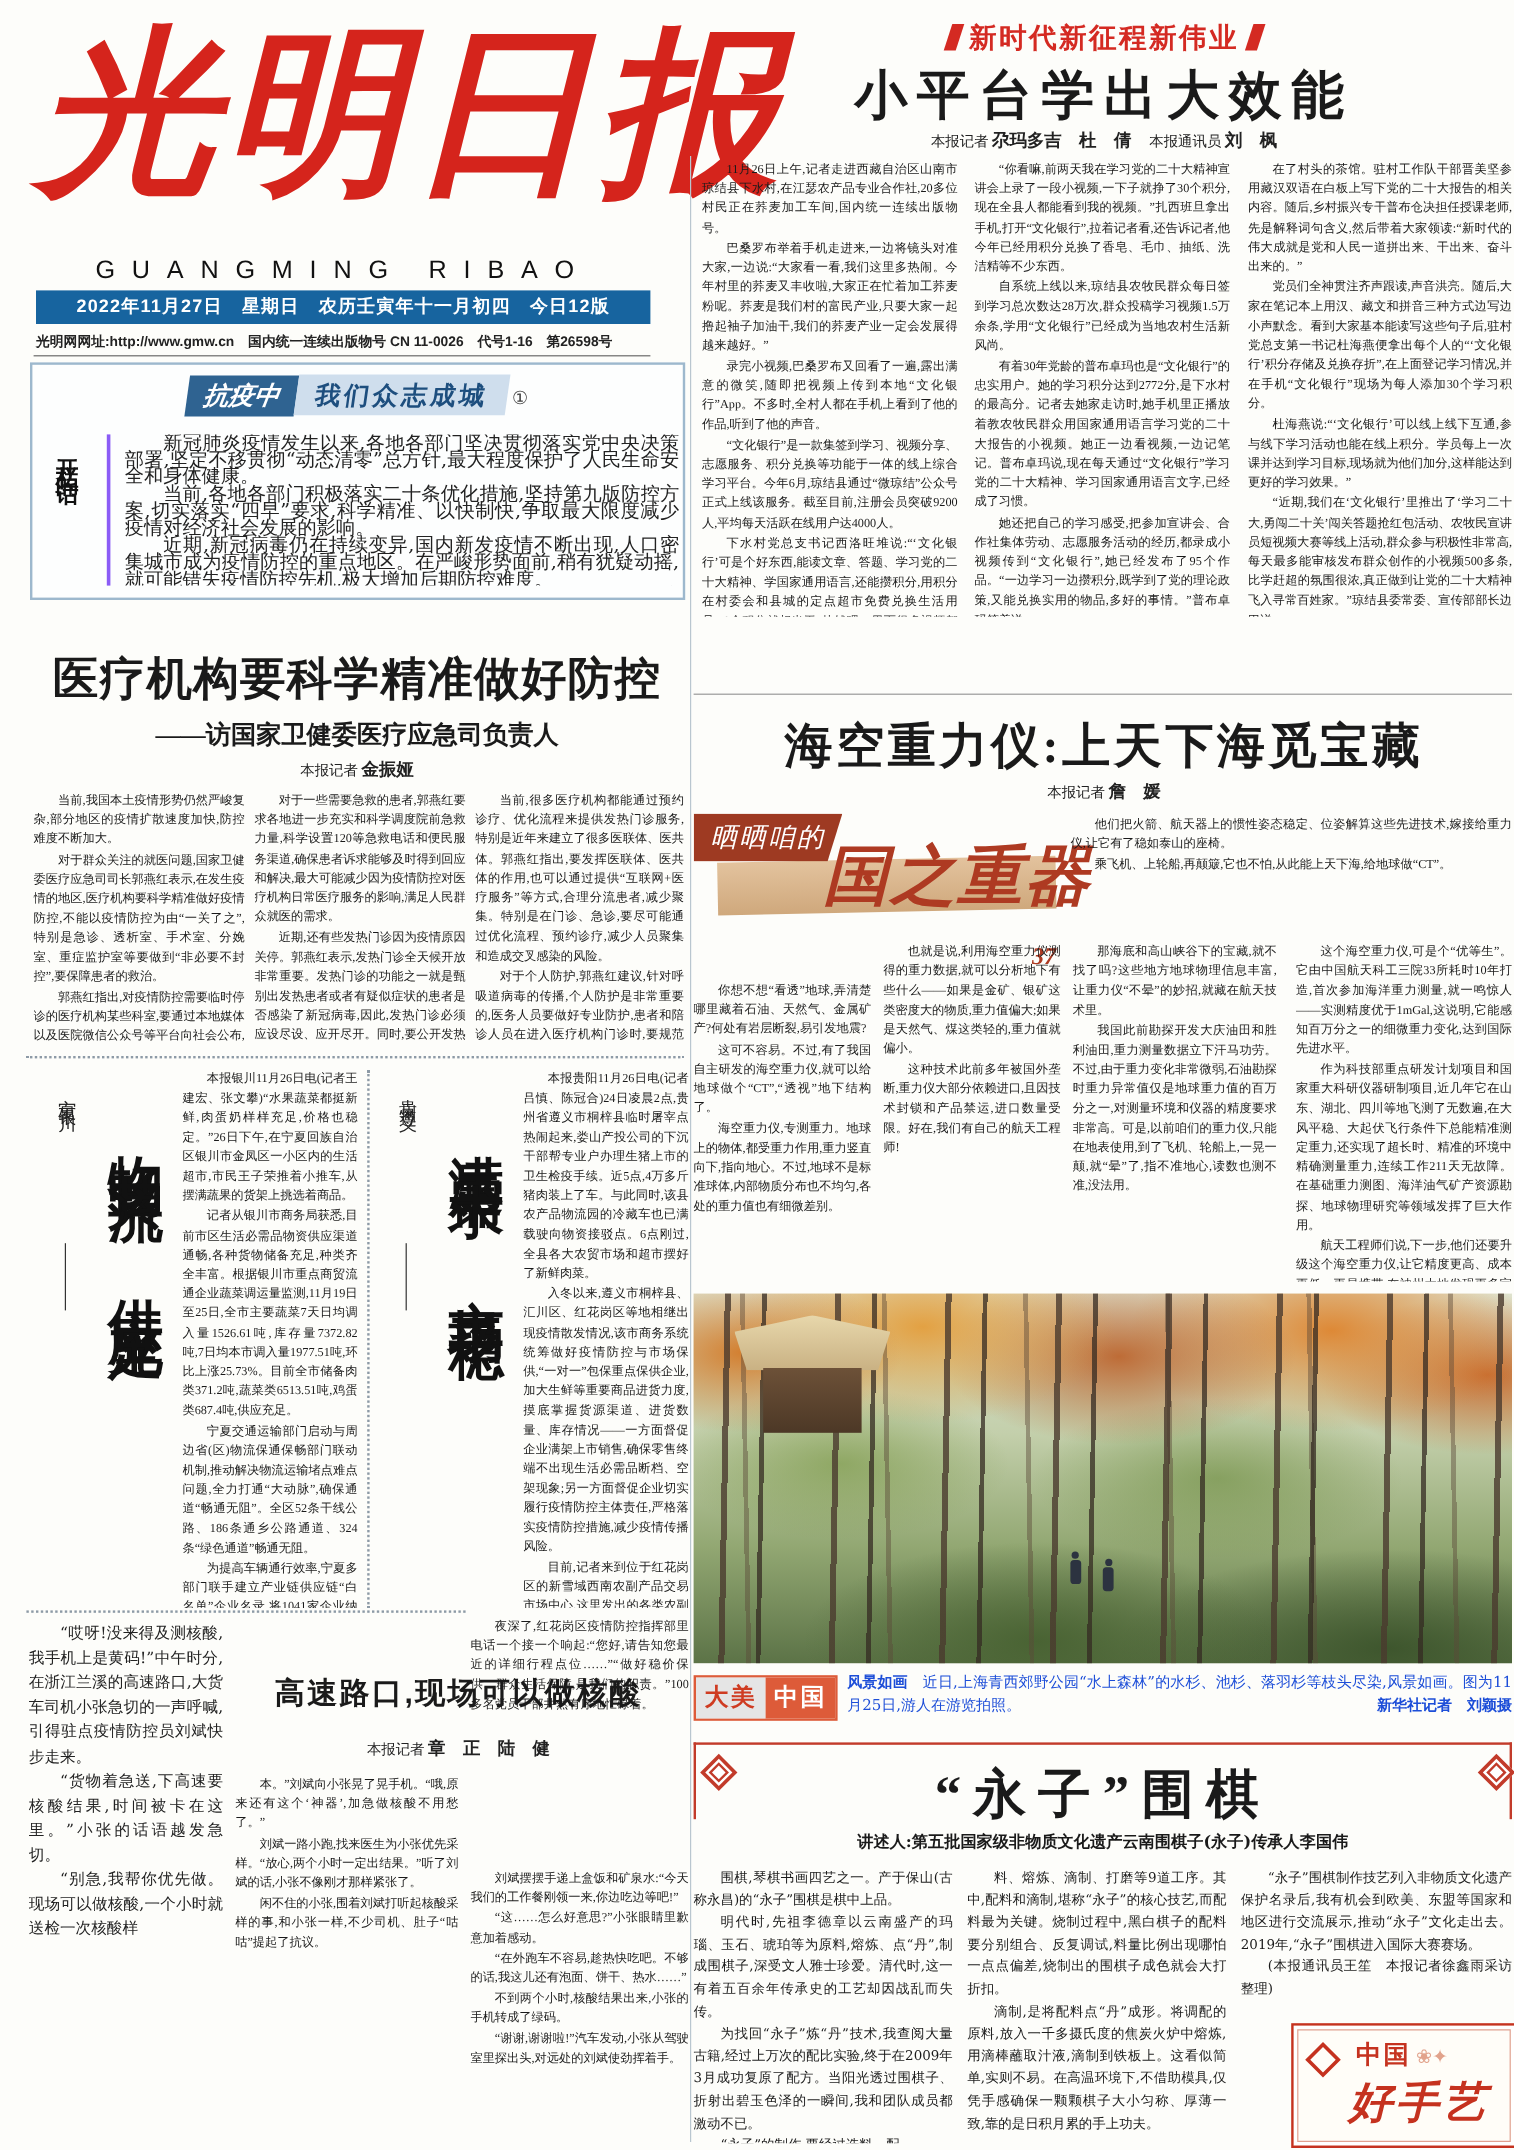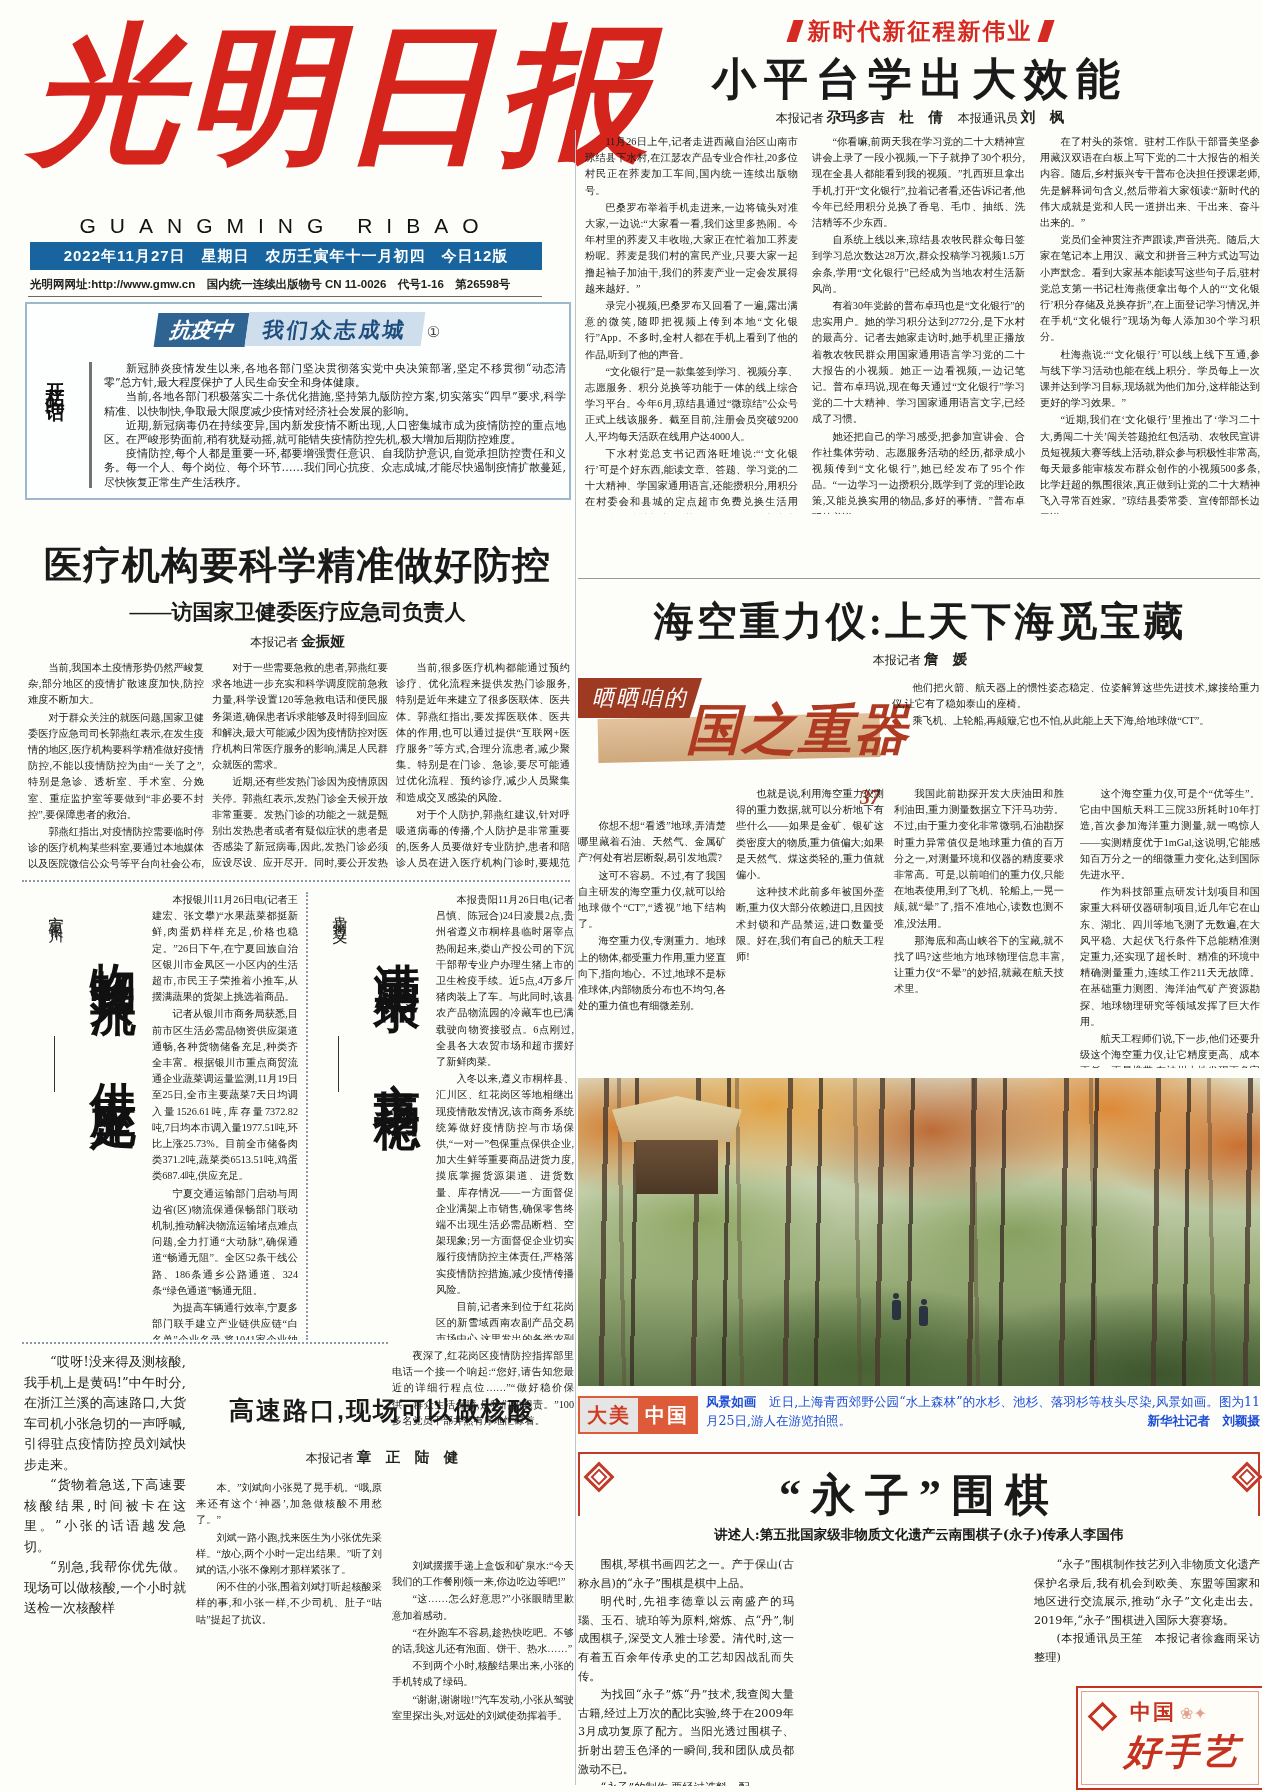--- a/index.html
+++ b/index.html
@@ -32,21 +32,21 @@
   .byline{font-size:12px;color:#222;}
   .byline b{font-size:14.5px;font-family:"DejaVu Serif",serif;}
   
   .kbox{border:2px solid #9db8cd;background:#fdfefe;}
   .kbadge1{display:inline-block;background:#2f6391;color:#fff;font-size:21px;font-weight:bold;font-style:italic;
       padding:3px 14px;transform:skewX(-8deg);font-family:"Liberation Sans",sans-serif;}
   .kbadge2{display:inline-block;background:#cfdeed;color:#1d4e7e;font-size:21px;font-weight:bold;
       padding:4px 16px 2px;transform:skewX(-8deg);font-family:"Liberation Sans",sans-serif;letter-spacing:3px;}
   .knum{font-size:15px;color:#444;}
   .vertlabel{writing-mode:vertical-rl;font-family:"DejaVu Serif",serif;font-weight:bold;font-size:19px;letter-spacing:6px;color:#111;}
-  .ktext{border-left:3px solid #737373;padding-left:12px;font-size:11px;line-height:14.2px;}
+  .ktext{border-left:3px solid #8b5cf6;padding-left:12px;font-size:16px;line-height:14.2px;}
   
   .h2-main{font-size:38px;letter-spacing:1px;}
   .h2-sub{font-size:21px;font-weight:bold;}
   
   .flag{background:#9e3a22;color:#fff;font-weight:normal;font-style:italic;font-size:22px;
       font-family:"Liberation Sans",sans-serif;padding:5px 14px;clip-path:polygon(0 0,100% 0,90% 100%,0 100%);letter-spacing:2px;}
   .gzq{font-family:"DejaVu Serif",serif;font-style:italic;font-weight:bold;font-size:54px;color:#ae3a22;letter-spacing:2px;white-space:nowrap;}
   .tanband{background:linear-gradient(180deg,#e3c39e,#cfa87c);transform:rotate(-1.2deg);}
   
   .vhead{writing-mode:vertical-lr;font-weight:bold;font-family:"Liberation Serif",serif;font-size:46px;letter-spacing:8px;color:#111;}
@@ -248,22 +248,22 @@
   <div class="abs colbody c10" style="left:578px;top:818px;width:148px;height:282px;">
       <p class="para">你想不想“看透”地球,弄清楚哪里藏着石油、天然气、金属矿产?何处有岩层断裂,易引发地震?</p>
       <p class="para">这可不容易。不过,有了我国自主研发的海空重力仪,就可以给地球做个“CT”,“透视”地下结构了。</p>
       <p class="para">海空重力仪,专测重力。地球上的物体,都受重力作用,重力竖直向下,指向地心。不过,地球不是标准球体,内部物质分布也不均匀,各处的重力值也有细微差别。</p>
     </div>
   <div class="abs colbody c10" style="left:736px;top:786px;width:148px;height:282px;">
       <p class="para">也就是说,利用海空重力仪测得的重力数据,就可以分析地下有些什么——如果是金矿、银矿这类密度大的物质,重力值偏大;如果是天然气、煤这类轻的,重力值就偏小。</p>
       <p class="para">这种技术此前多年被国外垄断,重力仪大部分依赖进口,且因技术封锁和产品禁运,进口数量受限。好在,我们有自己的航天工程师!</p>
     </div>
   <div class="abs colbody c10" style="left:894px;top:786px;width:170px;height:282px;">
+      <p class="para">那海底和高山峡谷下的宝藏,就不找了吗?这些地方地球物理信息丰富,让重力仪“不晕”的妙招,就藏在航天技术里。</p>
       <p class="para">我国此前勘探开发大庆油田和胜利油田,重力测量数据立下汗马功劳。不过,由于重力变化非常微弱,石油勘探时重力异常值仅是地球重力值的百万分之一,对测量环境和仪器的精度要求非常高。可是,以前咱们的重力仪,只能在地表使用,到了飞机、轮船上,一晃一颠,就“晕”了,指不准地心,读数也测不准,没法用。</p>
-      <p class="para">那海底和高山峡谷下的宝藏,就不找了吗?这些地方地球物理信息丰富,让重力仪“不晕”的妙招,就藏在航天技术里。</p>
     </div>
   <div class="abs colbody c10" style="left:1080px;top:786px;width:180px;height:282px;">
       <p class="para">这个海空重力仪,可是个“优等生”。它由中国航天科工三院33所耗时10年打造,首次参加海洋重力测量,就一鸣惊人——实测精度优于1mGal,这说明,它能感知百万分之一的细微重力变化,达到国际先进水平。</p>
       <p class="para">作为科技部重点研发计划项目和国家重大科研仪器研制项目,近几年它在山东、湖北、四川等地飞测了无数遍,在大风平稳、大起伏飞行条件下总能精准测定重力,还实现了超长时、精准的环境中精确测量重力,连续工作211天无故障。在基础重力测图、海洋油气矿产资源勘探、地球物理研究等领域发挥了巨大作用。</p>
       <p class="para">航天工程师们说,下一步,他们还要升级这个海空重力仪,让它精度更高、成本更低、更易携带,在神州大地发现更多宝藏。</p>
     </div>
 
   <div class="abs photo" style="left:578px;top:1078px;width:682px;height:308px;">
     <div class="trunks"></div>
     <div class="hutroof"></div>
@@ -287,20 +287,24 @@
   <div class="knot" style="left:588px;top:1466px;"></div>
   <div class="knot" style="left:1236px;top:1466px;"></div>
   <div class="abs center serifbold h-yz" style="left:578px;top:1466px;width:682px;">“永子”围棋</div>
   <div class="abs center narr" style="left:578px;top:1526px;width:682px;">讲述人:第五批国家级非物质文化遗产云南围棋子(永子)传承人李国伟</div>
   <div class="abs colbody yzbody" style="left:578px;top:1556px;width:216px;height:230px;">
       <p class="para">围棋,琴棋书画四艺之一。产于保山(古称永昌)的“永子”围棋是棋中上品。</p>
       <p class="para">明代时,先祖李德章以云南盛产的玛瑙、玉石、琥珀等为原料,熔炼、点“丹”,制成围棋子,深受文人雅士珍爱。清代时,这一有着五百余年传承史的工艺却因战乱而失传。</p>
       <p class="para">为找回“永子”炼“丹”技术,我查阅大量古籍,经过上万次的配比实验,终于在2009年3月成功复原了配方。当阳光透过围棋子、折射出碧玉色泽的一瞬间,我和团队成员都激动不已。</p>
       <p class="para">“永子”的制作,要经过选料、配</p>
     </div>
+  <div class="abs colbody yzbody" style="left:806px;top:1556px;width:216px;height:230px;">
+      <p class="para">料、熔炼、滴制、打磨等9道工序。其中,配料和滴制,堪称“永子”的核心技艺,而配料最为关键。烧制过程中,黑白棋子的配料要分别组合、反复调试,料量比例出现哪怕一点点偏差,烧制出的围棋子成色就会大打折扣。</p>
+      <p class="para">滴制,是将配料点“丹”成形。将调配的原料,放入一千多摄氏度的焦炭火炉中熔炼,用滴棒蘸取汁液,滴制到铁板上。这看似简单,实则不易。在高温环境下,不借助模具,仅凭手感确保一颗颗棋子大小匀称、厚薄一致,靠的是日积月累的手上功夫。</p>
+    </div>
   <div class="abs colbody yzbody" style="left:1034px;top:1556px;width:226px;height:126px;">
       <p class="para">“永子”围棋制作技艺列入非物质文化遗产保护名录后,我有机会到欧美、东盟等国家和地区进行交流展示,推动“永子”文化走出去。2019年,“永子”围棋进入国际大赛赛场。</p>
       <p class="para">(本报通讯员王笙　本报记者徐鑫雨采访整理)</p>
     </div>
 
   <div class="abs craft" style="left:1076px;top:1686px;width:184px;height:100px;">
     <div class="abs" style="left:14px;top:18px;"><span class="knot2"></span></div>
     <div class="abs" style="left:52px;top:10px;">
       <span class="cn">中国</span>
       <span class="cloud">❀✦</span>

